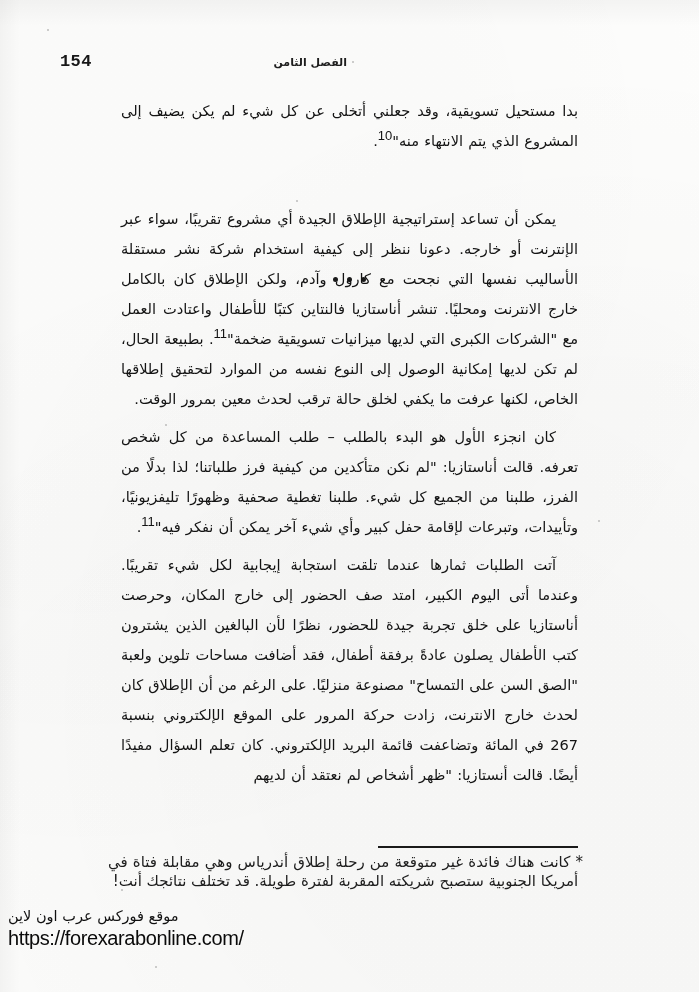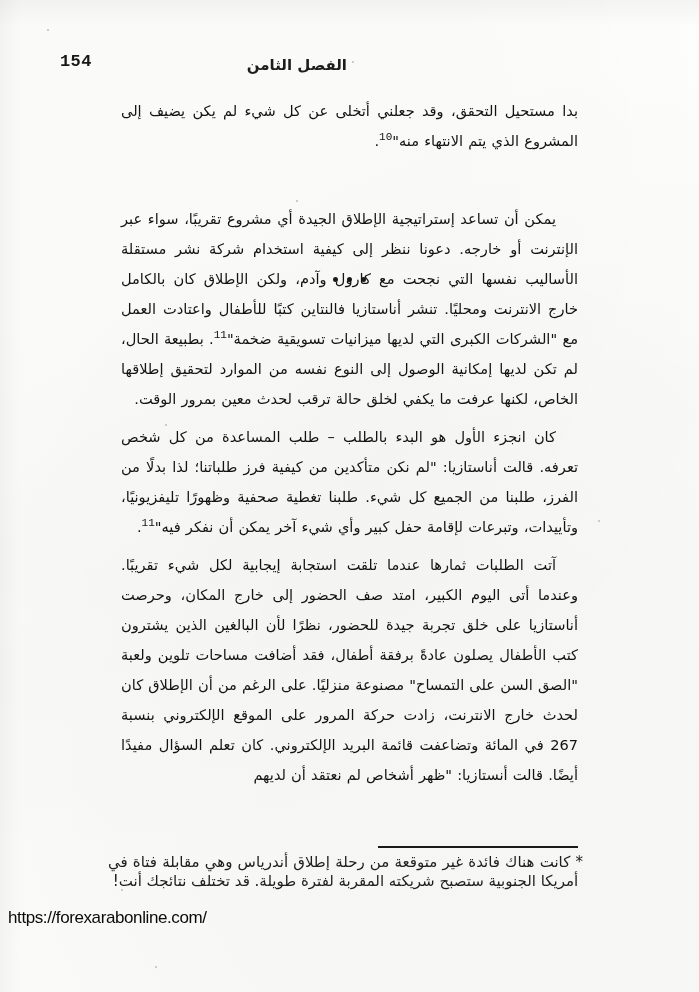--- a/index.html
+++ b/index.html
@@ -51,21 +51,21 @@
     position: absolute;
     left: 60px;
     right: 60px;
     top: 56px;
     height: 22px;
   }
   .chapter-label {
     position: absolute;
     right: 292px;
     top: 0;
-    font-size: 15px;
+    font-size: 11px;
     font-weight: 700;
     color: #1d1d1d;
     letter-spacing: -0.2px;
     white-space: nowrap;
     filter: blur(.18px);
   }
   .folio {
     position: absolute;
     left: 0;
     top: -4px;
@@ -94,24 +94,24 @@
     text-align-last: right;
     word-spacing: .5px;
     letter-spacing: -0.15px;
     filter: blur(.16px);
   }
   .para.indent { text-indent: 22px; }
   .para + .para { margin-top: 8px; }
   .para-gap { height: 16px; }
 
   .sup {
-    font-size: 11px;
+    font-size: 13px;
     vertical-align: super;
     line-height: 0;
-    font-family: Liberation Mono, monospace;
+    font-family: Liberation Sans, sans-serif;
   }
 
   
   .dot-divider {
     position: absolute;
     top: 174px;
     left: 0;
     right: 0;
     height: 18px;
     display: flex;
@@ -160,21 +160,21 @@
   }
   .watermark-ar {
     font-size: 14.5px;
     color: #101010;
     line-height: 20px;
     padding-right: 14px;
     font-family: "DejaVu Sans", sans-serif;
   }
   .watermark-url {
     direction: ltr;
-    font-size: 17px;
+    font-size: 20px;
     color: #0a0a0a;
     line-height: 24px;
     letter-spacing: -0.4px;
     font-family: "Liberation Sans", sans-serif;
   }
 </style>
 </head>
 <body>
 
 <div class="page-scan">
@@ -190,21 +190,21 @@
   <span class="scan-speck" style="left:121px;top:889px;width:2px;height:2px;"></span>
   <span class="scan-speck" style="left:155px;top:966px;width:2px;height:2px;"></span>
 
   <div class="running-head">
     <span class="chapter-label">الفصل الثامن</span>
     <span class="folio">154</span>
   </div>
 
   <div class="text-block">
 
-    <p class="para"><span>بدا مستحيل التحقق، وقد جعلني أتخلى عن كل شيء لم يكن يضيف إلى المشروع الذي يتم الانتهاء منه"</span><span class="sup">10</span>.</p>
+    <p class="para"><span>بدا مستحيل تسويقية، وقد جعلني أتخلى عن كل شيء لم يكن يضيف إلى المشروع الذي يتم الانتهاء منه"</span><span class="sup">10</span>.</p>
 
     <div class="para-gap" style="height:48px">
       <div class="dot-divider">
         <i></i>
         <i></i>
         <i></i>
       </div>
     </div>
 
     <p class="para indent"><span>يمكن أن تساعد إستراتيجية الإطلاق الجيدة أي مشروع تقريبًا، سواء عبر الإنترنت أو خارجه. دعونا ننظر إلى كيفية استخدام شركة نشر مستقلة الأساليب نفسها التي نجحت مع كارول وآدم، ولكن الإطلاق كان بالكامل خارج الانترنت ومحليًا. تنشر أناستازيا فالنتاين كتبًا للأطفال واعتادت العمل مع "الشركات الكبرى التي لديها ميزانيات تسويقية ضخمة"</span><span class="sup">11</span><span>. بطبيعة الحال، لم تكن لديها إمكانية الوصول إلى النوع نفسه من الموارد لتحقيق إطلاقها الخاص، لكنها عرفت ما يكفي لخلق حالة ترقب لحدث معين بمرور الوقت.</span></p>
@@ -213,16 +213,17 @@
 
     <p class="para indent"><span>آتت الطلبات ثمارها عندما تلقت استجابة إيجابية لكل شيء تقريبًا. وعندما أتى اليوم الكبير، امتد صف الحضور إلى خارج المكان، وحرصت أناستازيا على خلق تجربة جيدة للحضور، نظرًا لأن البالغين الذين يشترون كتب الأطفال يصلون عادةً برفقة أطفال، فقد أضافت مساحات تلوين ولعبة "الصق السن على التمساح" مصنوعة منزليًا. على الرغم من أن الإطلاق كان لحدث خارج الانترنت، زادت حركة المرور على الموقع الإلكتروني بنسبة 267 في المائة وتضاعفت قائمة البريد الإلكتروني. كان تعلم السؤال مفيدًا أيضًا. قالت أنستازيا: "ظهر أشخاص لم نعتقد أن لديهم</span></p>
 
   </div>
 
   <div class="footnote-rule"></div>
   <div class="footnote"><span>*</span>
     <span>كانت هناك فائدة غير متوقعة من رحلة إطلاق أندرياس وهي مقابلة فتاة في أمريكا الجنوبية ستصبح شريكته المقربة لفترة طويلة. قد تختلف نتائجك أنت!</span></div>
 
   <div class="watermark">
+    <div class="watermark-ar">موقع فوركس عرب اون لاين</div>
     <div class="watermark-url">https://forexarabonline.com/</div>
   </div>
 
 </div>
 
 </body></html>

